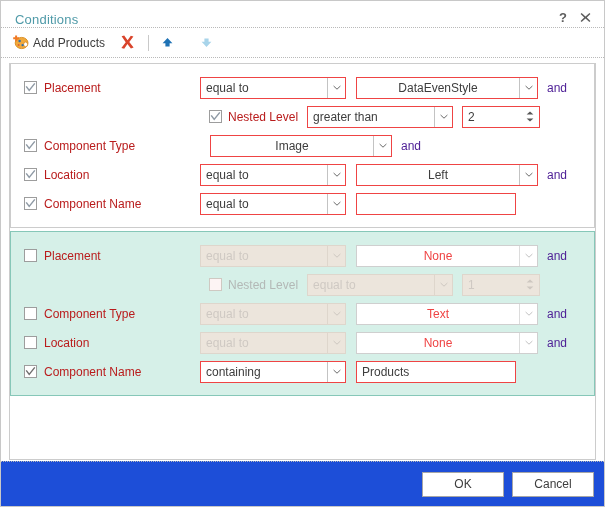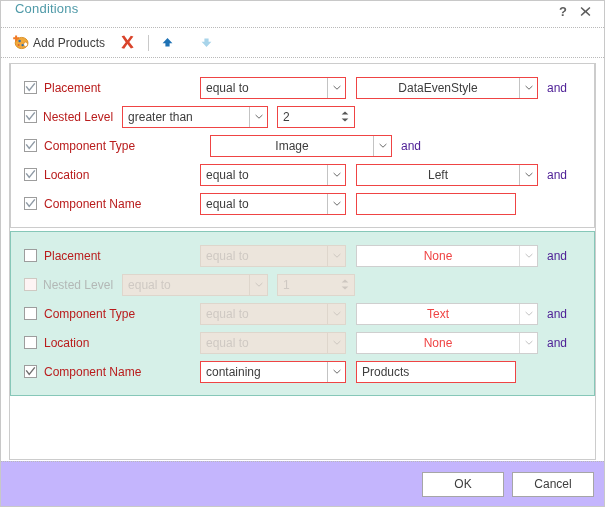--- a/index.html
+++ b/index.html
@@ -26,21 +26,21 @@
     flex-direction: column;
     position: relative;
   }
 
   
   .titlebar {
     height: 27px;
     min-height: 27px;
     background: #ffffff;
     display: flex;
-    align-items: flex-start;
+    align-items: flex-end;
     padding: 0 8px 0 14px;
     border-bottom: 1px dotted #b9b9b9;
     box-sizing: border-box;
   }
   .title-text {
     font-size: 13px;
     color: #4f9aa8;
     flex: 1;
     letter-spacing: 0.2px;
   }
@@ -145,20 +145,21 @@
     display: flex;
     align-items: center;
     gap: 7px;
     width: 176px;
     flex: 0 0 176px;
     cursor: pointer;
   }
   .cb-cell.indent {
     width: auto;
     flex: none;
+    margin-left: 185px;
     gap: 6px;
   }
   .checkbox {
     width: 13px;
     height: 13px;
     box-sizing: border-box;
     border: 1px solid #9d9d9d;
     background: #ffffff;
     display: flex;
     align-items: center;
@@ -253,21 +254,21 @@
   .footer {
     height: 45px;
     min-height: 45px;
     border-top: 1px dotted #b9b9b9;
     display: flex;
     align-items: center;
     justify-content: flex-end;
     padding: 0 10px 0 0;
     gap: 8px;
     box-sizing: border-box;
-    background: #c4b5fd;
+    background: #1d4ed8;
   }
   .btn {
     width: 82px;
     height: 25px;
     box-sizing: border-box;
     border: 1px solid #a6a6a6;
     background: #ffffff;
     font-size: 12px;
     color: #3d3d3d;
     display: flex;

